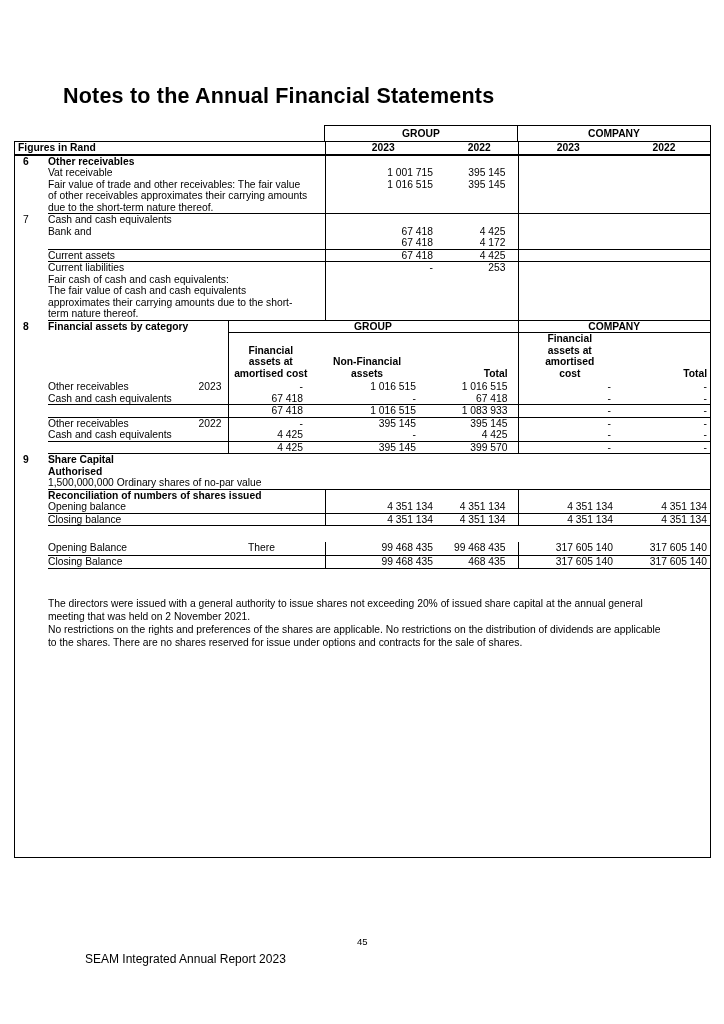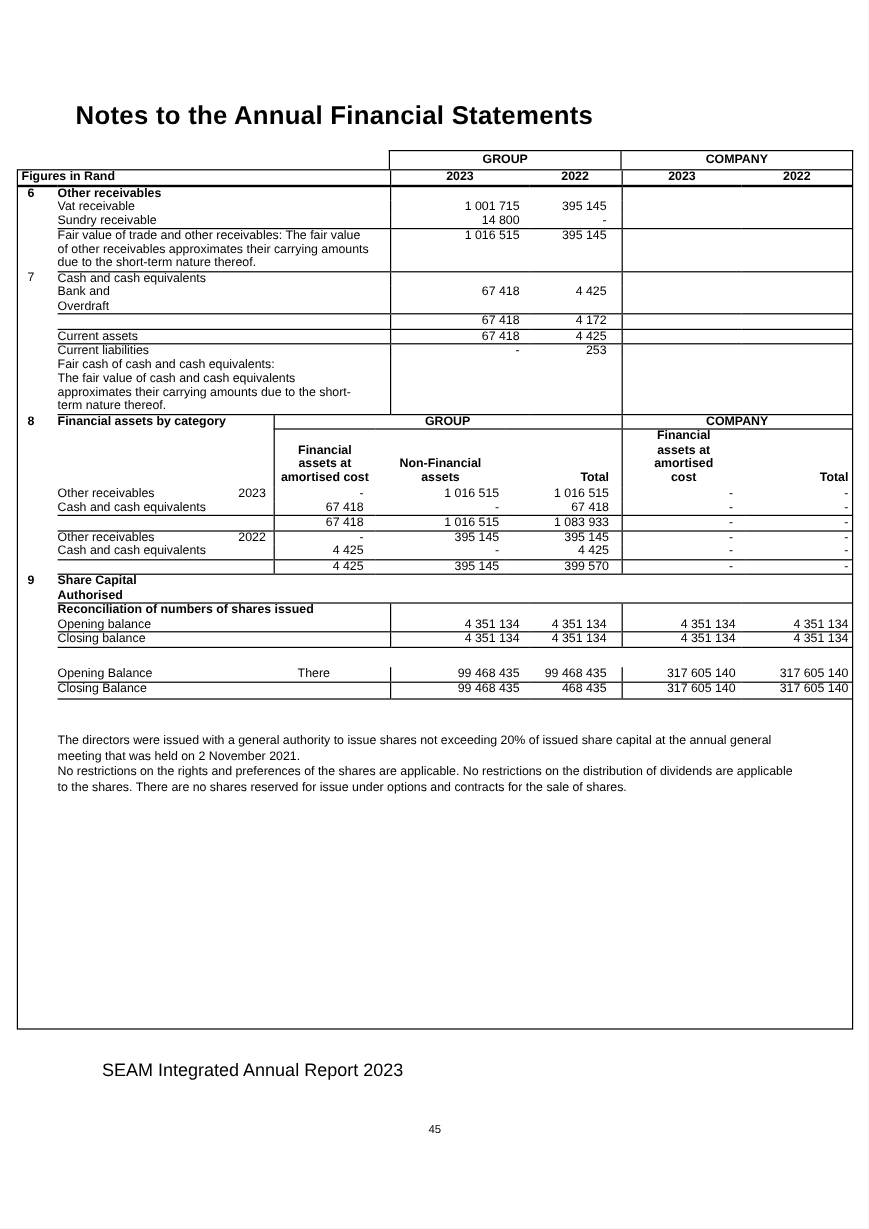--- a/index.html
+++ b/index.html
@@ -53,21 +53,21 @@
   .pre { white-space:pre-line; }
   .dflex { display:flex; }
   .dflex .lbl { flex:1; white-space:nowrap; overflow:hidden; }
   .dflex .yearsp { padding-right:6px; white-space:nowrap; }
   .spacer td { height:16px; }
   .desc-rel { position:relative; white-space:nowrap; }
   .rand { position:absolute; left:200px; top:0; }
   .tallrow td { line-height:12.5px; }
   .para { margin:28px 40px 0 33px; font-size:10.3px; line-height:13px; }
   .para p { margin:0; }
-  .footer-left { position:absolute; left:85px; top:884px; font-size:15px; white-space:nowrap; }
+  .footer-left { position:absolute; left:85px; top:952px; font-size:12px; white-space:nowrap; }
   .footer-page { position:absolute; left:357px; top:936px; font-size:9.5px; }
 </style>
 </head>
 <body>
 
 <div class="page">
 
   <div class="title">Notes to the Annual Financial Statements</div>
 
   <div class="sheet">
@@ -108,28 +108,20 @@
         <tr>
           <td></td>
           <td class="nw">Vat receivable</td>
           <td class="num pr1 vl">1 001 715</td>
           <td class="num pr2">395 145</td>
           <td class="vl"></td>
               <td></td>
         </tr>
         <tr>
           <td></td>
-          <td class="nw bb">Sundry receivable</td>
-          <td class="num pr1 vl bb">14 800</td>
-          <td class="num pr2 bb">-</td>
-          <td class="vl bb"></td>
-              <td class="bb"></td>
-        </tr>
-        <tr>
-          <td></td>
           <td class="bb">
             <div class="nw">Fair value of trade and other receivables: The fair value</div>
             <div class="nw">of other receivables approximates their carrying amounts</div>
             <div class="nw">due to the short-term nature thereof.</div>
           </td>
           <td class="num pr1 vl bb">1 016 515</td>
           <td class="num pr2 bb">395 145</td>
           <td class="vl bb"></td>
               <td class="bb"></td>
         </tr>
@@ -142,28 +134,20 @@
               <td class="vl"></td>
               <td></td>
         </tr>
         <tr>
           <td></td>
           <td class="nw">Bank and</td>
           <td class="num pr1 vl">67 418</td>
           <td class="num pr2">4 425</td>
           <td class="vl"></td>
               <td></td>
-        </tr>
-        <tr>
-          <td></td>
-          <td class="nw bb">Overdraft</td>
-          <td class="vl bb"></td>
-              <td class="bb"></td>
-              <td class="vl bb"></td>
-              <td class="bb"></td>
         </tr>
         <tr>
           <td></td>
           <td class="bb"></td>
           <td class="num pr1 vl bb">67 418</td>
           <td class="num pr2 bb">4 172</td>
           <td class="vl bb"></td>
               <td class="bb"></td>
         </tr>
         <tr>
@@ -314,20 +298,28 @@
         <tr>
           <td></td>
           <td class="b nw">Authorised</td>
           <td></td>
               <td></td>
               <td></td>
               <td></td>
         </tr>
         <tr>
           <td></td>
+          <td class="nw">1,500,000,000 Ordinary shares of no-par value</td>
+          <td></td>
+              <td></td>
+              <td></td>
+              <td></td>
+        </tr>
+        <tr>
+          <td></td>
           <td class="b nw bt">Reconciliation of numbers of shares issued</td>
           <td class="vl bt"></td>
               <td class="bt"></td>
               <td class="vl bt"></td>
               <td class="bt"></td>
         </tr>
         <tr>
           <td></td>
           <td class="nw">Opening balance</td>
           <td class="vl num pr1">4 351 134</td>

